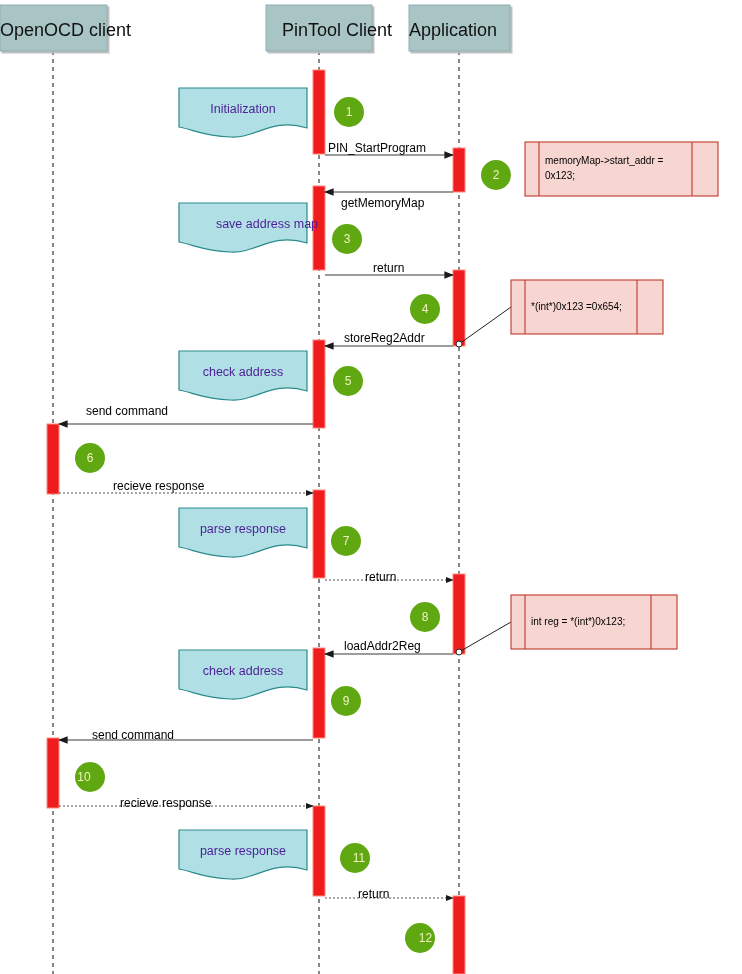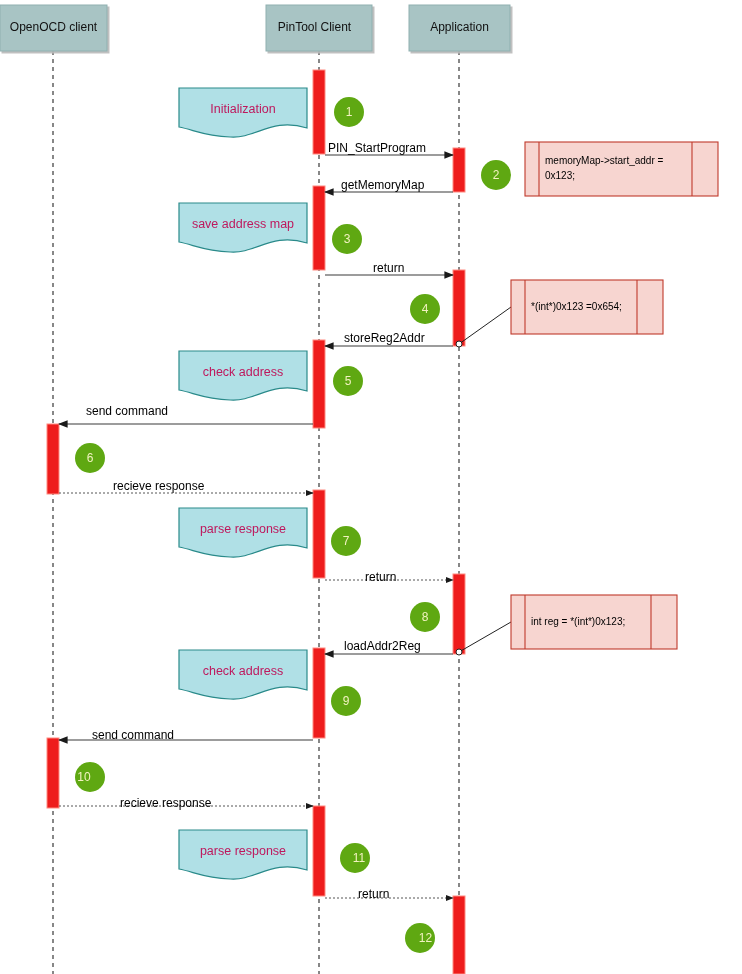--- a/index.html
+++ b/index.html
@@ -2,23 +2,23 @@
 <html><head>
 <meta charset="utf-8">
 <style>
   html,body{margin:0;padding:0;background:#ffffff;}
   body{
     width:742px;height:974px;position:relative;overflow:hidden;
     font-family:"Liberation Sans","DejaVu Sans",sans-serif;
   }
   #canvas{position:absolute;inset:0;width:742px;height:974px;}
   .lbl{position:absolute;font-size:12px;color:#000;white-space:nowrap;}
-  .hdr-lbl{font-size:12px;color:#111;text-align:center;}
+  .hdr-lbl{font-size:18px;color:#111;text-align:center;}
   .note-lbl{font-size:10px;color:#000;line-height:15px;}
-  .doc-lbl{font-size:12.5px;color:#be185d;text-align:center;white-space:nowrap;}
+  .doc-lbl{font-size:12.5px;color:#4c1d95;text-align:center;white-space:nowrap;}
   .num-lbl{font-size:12px;color:#f2f2c0;text-align:center;font-weight:400;}
 </style>
 </head>
 <body>
 
 <svg id="canvas" viewBox="0 0 742 974" xmlns="http://www.w3.org/2000/svg">
   <defs>
     <marker id="arrowFilled" viewBox="0 0 10 10" refX="9" refY="5" markerWidth="8" markerHeight="8" orient="auto-start-reverse">
       <path d="M 0 1 L 10 5 L 0 9 z" fill="#1a1a1a"></path>
     </marker>
@@ -99,34 +99,34 @@
       <circle cx="425" cy="617" r="15" fill="#5fa812"></circle>
       <circle cx="346" cy="701" r="15" fill="#5fa812"></circle>
       <circle cx="90" cy="777" r="15" fill="#5fa812"></circle>
       <circle cx="355" cy="858" r="15" fill="#5fa812"></circle>
       <circle cx="420" cy="938" r="15" fill="#5fa812"></circle>
     </g>
 </svg>
 
 <div id="overlay">
     <div class="lbl hdr-lbl" style="left: 0px; top: 20px; width: 107px;">OpenOCD client</div>
-    <div class="lbl hdr-lbl" style="left: 266px; top: 20px; width: 97px;">PinTool Client</div>
-    <div class="lbl hdr-lbl" style="left: 409px; top: 20px; width: 101px;">Application</div>
+    <div class="lbl hdr-lbl" style="left: 282px; top: 20px; width: 97px;">PinTool Client</div>
+    <div class="lbl hdr-lbl" style="left: 409px; top: 20px; width: 80px;">Application</div>
     <div class="lbl note-lbl" style="left: 545px; top: 153px;">memoryMap-&gt;start_addr =</div>
     <div class="lbl note-lbl" style="left: 545px; top: 168px;">0x123;</div>
     <div class="lbl note-lbl" style="left: 531px; top: 298.5px;">*(int*)0x123 =0x654;</div>
     <div class="lbl note-lbl" style="left: 531px; top: 613.5px;">int reg = *(int*)0x123;</div>
     <div class="lbl doc-lbl" style="left: 179px; top: 102px; width: 128px;">Initialization</div>
-    <div class="lbl doc-lbl" style="left: 179px; top: 217px; width: 128px;">save address map</div>
+    <div class="lbl doc-lbl" style="left: 179px; top: 217px; width: 128px; padding-left: 24px;">save address map</div>
     <div class="lbl doc-lbl" style="left: 179px; top: 365px; width: 128px;">check address</div>
     <div class="lbl doc-lbl" style="left: 179px; top: 522px; width: 128px;">parse response</div>
     <div class="lbl doc-lbl" style="left: 179px; top: 664px; width: 128px;">check address</div>
     <div class="lbl doc-lbl" style="left: 179px; top: 844px; width: 128px;">parse response</div>
     <div class="lbl msg-lbl" style="left: 328px; top: 141px;">PIN_StartProgram</div>
-    <div class="lbl msg-lbl" style="left: 341px; top: 178px;">getMemoryMap</div>
+    <div class="lbl msg-lbl" style="left: 341px; top: 196px;">getMemoryMap</div>
     <div class="lbl msg-lbl" style="left: 373px; top: 261px;">return</div>
     <div class="lbl msg-lbl" style="left: 344px; top: 331px;">storeReg2Addr</div>
     <div class="lbl msg-lbl" style="left: 86px; top: 404px;">send command</div>
     <div class="lbl msg-lbl" style="left: 113px; top: 479px;">recieve response</div>
     <div class="lbl msg-lbl" style="left: 365px; top: 570px;">return</div>
     <div class="lbl msg-lbl" style="left: 344px; top: 639px; text-align: center;">loadAddr2Reg</div>
     <div class="lbl msg-lbl" style="left: 92px; top: 728px;">send command</div>
     <div class="lbl msg-lbl" style="left: 120px; top: 796px;">recieve response</div>
     <div class="lbl msg-lbl" style="left: 358px; top: 887px;">return</div>
     <div class="lbl num-lbl" style="left: 334px; top: 105px; width: 30px; color: rgb(242, 242, 192);">1</div>

